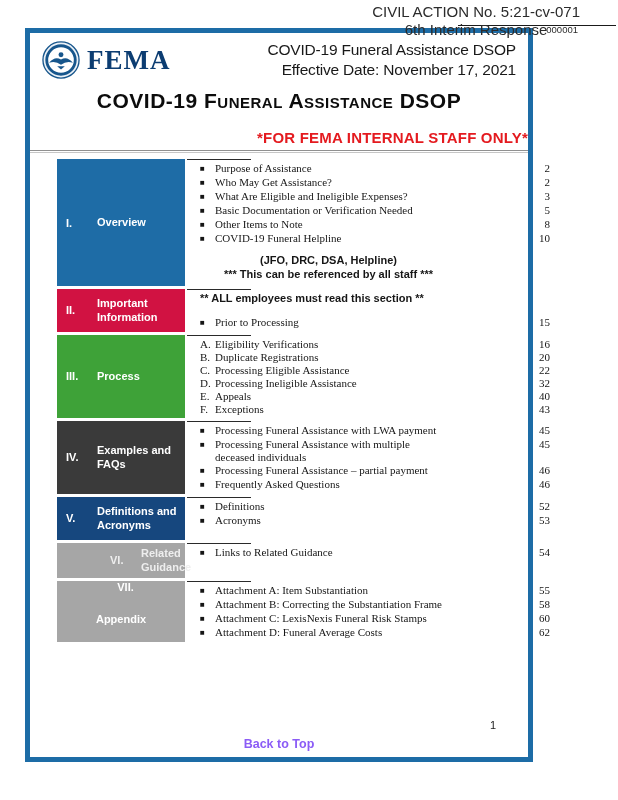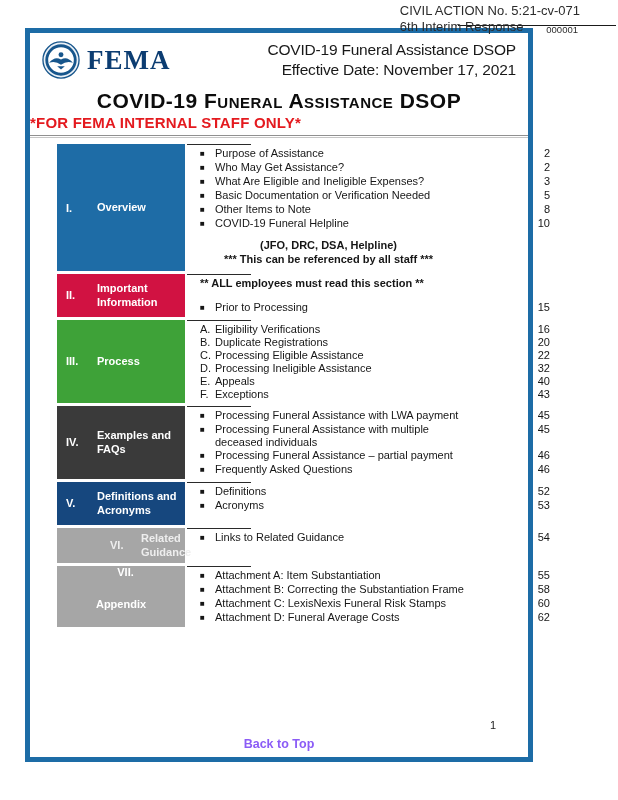--- a/index.html
+++ b/index.html
@@ -1,58 +1,58 @@
 <!DOCTYPE html>
 <html><head>
 <meta charset="utf-8">
 <style>
   html,body { margin:0; padding:0; }
   body {
     width:618px; height:800px; background:#ffffff; position:relative;
     font-family:"Liberation Sans", sans-serif; overflow:hidden; color:#161616;
   }
   
-  .annotations { position:absolute; top:3px; right:38px; text-align:left;
-    font-size:13px; color:#2b2b2b; line-height:1.2; z-index:6; }
+  .annotations { position:absolute; top:3px; right:38px; text-align:center;
+    font-size:15px; color:#2b2b2b; line-height:1.2; z-index:6; }
   .annot-rule { position:absolute; top:25px; right:2px; width:158px;
     border-top:1.5px solid #1a1a1a; z-index:4; }
   .annot-line3 { position:absolute; top:24px; right:40px; font-size:9.5px;
     color:#2b2b2b; z-index:6; }
 
   
   .frame { position:absolute; left:25px; top:28px; width:508px; height:734px;
     border:5px solid #1d6ca6; background:#fff; box-sizing:border-box; }
 
   .page-header { position:relative; height:54px; }
   .logo { position:absolute; left:12px; top:8px; display:flex; align-items:center; gap:7px; }
   .seal { width:38px; height:38px; display:block; }
   .wordmark { font-family:"Liberation Serif", serif; font-weight:700;
     font-size:27px; color:#0c3d72; letter-spacing:1px; }
   .header-right { position:absolute; right:12px; top:7px; text-align:right;
     font-size:15.5px; color:#191919; line-height:1.28; letter-spacing:-0.2px; }
 
   .doc-title { text-align:center; font-size:21px; font-weight:800; color:#0c0c0c;
     font-variant:small-caps; letter-spacing:0.5px; margin-top:2px; }
-  .doc-subtitle { text-align:left; font-size:15px; font-weight:700;
-    color:#e41a1f; margin-top:1px; letter-spacing:0.2px; }
+  .doc-subtitle { text-align:right; font-size:15px; font-weight:700;
+    color:#e41a1f; margin-top:16px; letter-spacing:0.2px; }
   .title-rule { margin-top:4px; height:1px; border-top:1px solid #909090;
     border-bottom:1px solid #c6c6c6; }
 
   
   .toc { margin:6px 0 0 27px; width:495px; }
   .toc-row { display:flex; margin-bottom:3px; }
   .sec-label { flex:0 0 128px; width:128px; display:flex; align-items:center;
     color:#ffffff; font-weight:700; font-size:11px; margin-right:2px; box-sizing:border-box; }
   .sec-label.faded { color:#eeeeee; }
   .sec-numeral { flex:0 0 31px; padding-left:9px; }
   .sec-name { white-space:pre; line-height:1.3; }
   .sec-body { flex:1; position:relative; padding:3px 0 2px 13px; font-size:11px; }
   .sec-body::before { content:""; position:absolute; top:0; left:0; width:64px;
     border-top:1.5px solid #2a2a2a; }
-  .toc-item { display:flex; line-height:13px; align-items:flex-start; }
+  .toc-item { display:flex; line-height:13px; align-items:flex-start;font-family:Liberation Serif, serif; }
   .item-prefix { flex:0 0 15px; font-size:11px; }
   .item-prefix.sq::before { content:"■"; font-size:8px; position:relative; top:-1px; }
   .item-text { flex:1; white-space:pre-line; }
   .item-page { flex:0 0 28px; text-align:right; padding-right:2px; }
   .note { font-weight:700; line-height:13.5px; font-size:11px; }
   .note-center { text-align:center; margin:8px 95px 0 0; }
   .note-left { margin:0 0 10px 0; }
 
   .toc-row:nth-of-type(1) { min-height:127px; }
   .toc-row:nth-of-type(2) { min-height:39px; }

